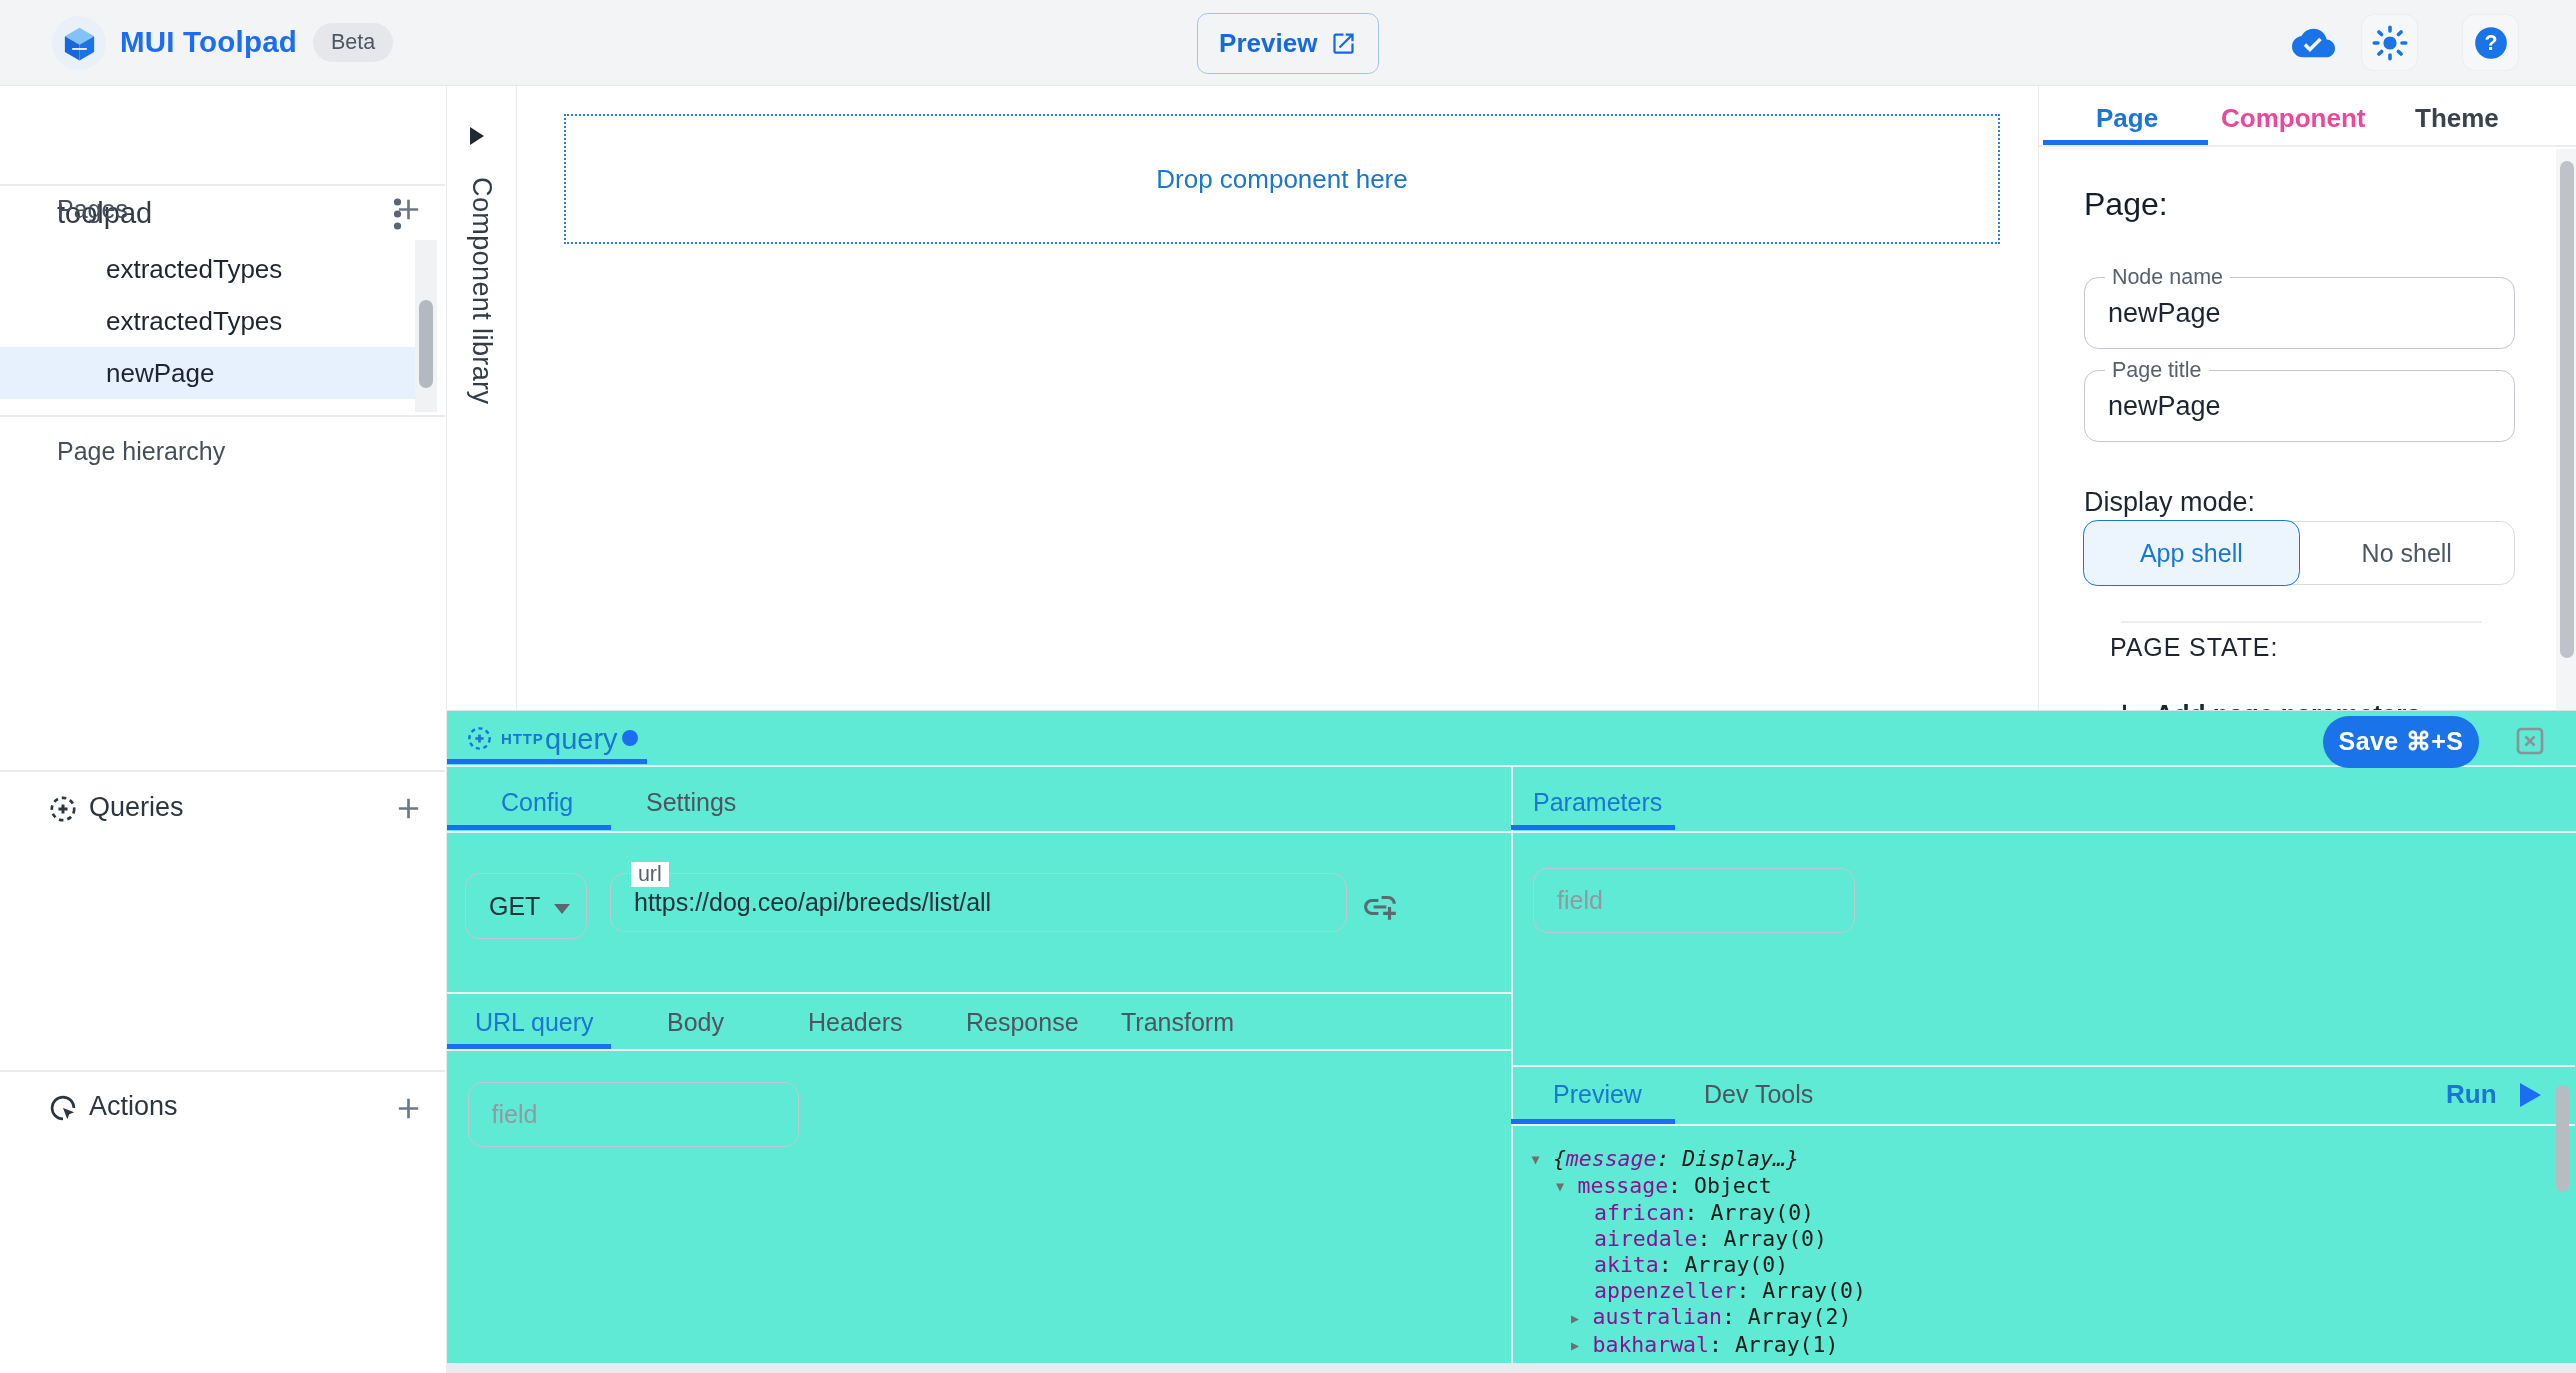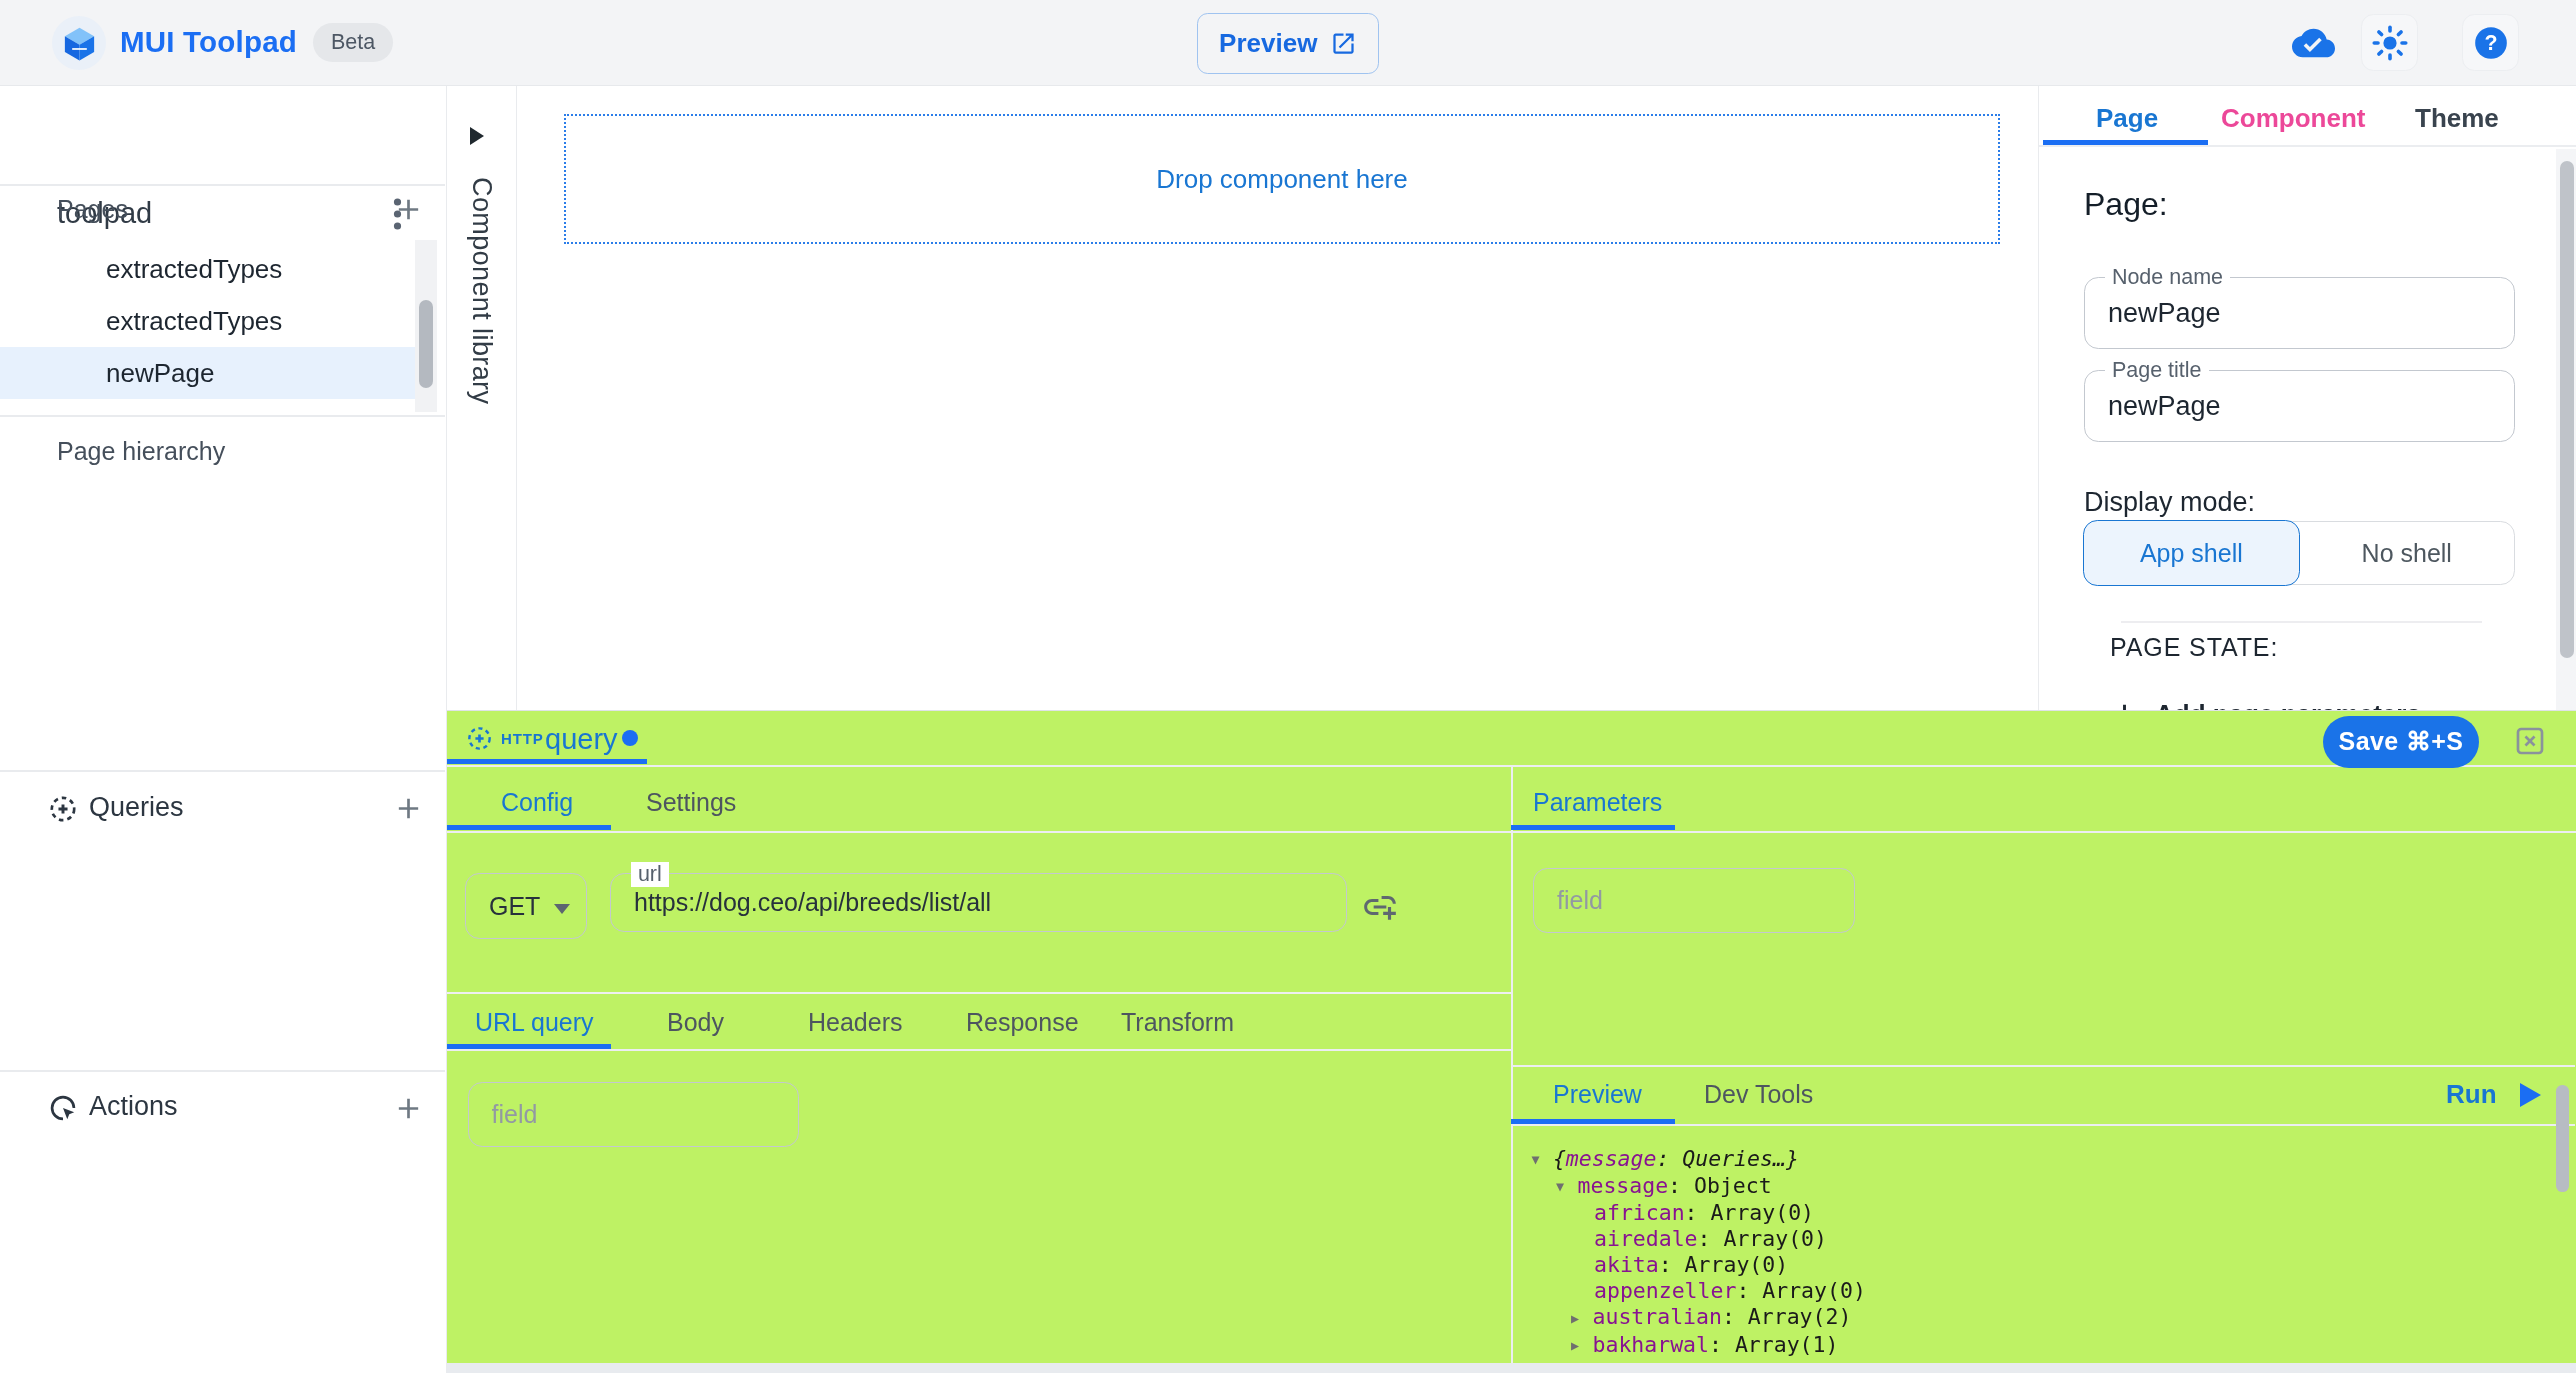--- a/index.html
+++ b/index.html
@@ -58,21 +58,21 @@
   .tg-btn { width:50%; display:flex; align-items:center; justify-content:center; font-size:25px; cursor:pointer; }
   .tg-btn.sel { background:#ecf4fd; border:1.8px solid #1976d2; border-radius:14.3px; margin:-1.8px 0 -1.8px -1.8px; width:calc(50% + 1.8px); color:#1976d2; font-weight:500; }
   .tg-btn.unsel { color:#4d575f; }
   .insp-divider { left:82px; top:535px; width:361px; height:1.8px; background:#ededf0; }
   .pagestate-label { left:45px; top:547px; font-size:25px; color:#1d2630; letter-spacing:0.9px;margin-left:26px; }
   .add-params { left:71px; top:601px; height:54px; display:flex; align-items:center; gap:16px; font-size:26px; font-weight:600; color:#1d2630; cursor:pointer; }
   .insp-scroll-track { left:517px; top:63px; width:21.5px; height:562px; background:#f4f5f7; }
   .insp-scroll-thumb { left:521px; top:75px; width:14.3px; height:497px; background:#bfc3c9; border-radius:7.2px; }
 
   
-  .qpanel { left:447px; top:710px; width:2129px; height:664px; background:#bef264; border-top:1.8px solid #dfe3e7; }
+  .qpanel { left:447px; top:710px; width:2129px; height:664px; background:#5eead4; border-top:1.8px solid #dfe3e7; }
   .qp-toprow-border { left:0; top:54px; width:2129px; height:1.8px; background:#eceef1; }
   .qtab { left:0; top:0; width:200px; height:54px; cursor:pointer; }
   .qtab-proto { position:absolute; left:54px; top:19px; font-size:15px; font-weight:700; letter-spacing:0.9px; color:#1976d2; }
   .qtab-name { position:absolute; left:98px; top:11.6px; font-size:29px; color:#1976d2; }
   .qtab-dot { position:absolute; left:175px; top:19px; width:16px; height:16px; border-radius:50%; background:#1b6ef3; }
   .qtab-underline { left:0; top:48px; width:200px; height:5.4px; background:#1b6ef3; }
   .save-btn { left:1876px; top:4.5px; width:156px; height:52px; border:none; border-radius:26px; background:#1a73e8; color:#fff; font-family:"Liberation Sans",sans-serif; font-size:25px; font-weight:600; letter-spacing:0.4px; cursor:pointer; }
   .close-btn { left:2066px; top:12.5px; width:34px; height:34px; display:flex; align-items:center; justify-content:center; cursor:pointer; }
   .row2-border { left:0; top:120px; width:2129px; height:1.8px; background:#eceef1; }
   .subtab { top:68px; height:47px; display:flex; align-items:center; font-size:25px; cursor:pointer; }
@@ -344,21 +344,21 @@
     <div class="abs restab active subtab" style="left:1106px; top:360px">Preview</div>
     <div class="abs restab idle subtab" style="left:1257px; top:360px">Dev Tools</div>
     <div class="abs preview-underline"></div>
     <div class="abs result-row-border"></div>
     <div class="abs run-btn">
       <span>Run</span>
       <span class="run-play"></span>
     </div>
 
     <div class="abs tree">
-      <div class="tree-line root ind0"><span class="arrow">▼</span><span class="open">{</span><span class="key">message</span><span class="rest">: Queries…}</span></div>
+      <div class="tree-line root ind0"><span class="arrow">▼</span><span class="open">{</span><span class="key">message</span><span class="rest">: Display…}</span></div>
       <div class="tree-line ind1"><span class="arrow">▼</span><span class="key">message</span><span class="rest">: Object</span></div>
       <div class="tree-line ind2"><span class="key">african</span><span class="rest">: Array(0)</span></div>
       <div class="tree-line ind2"><span class="key">airedale</span><span class="rest">: Array(0)</span></div>
       <div class="tree-line ind2"><span class="key">akita</span><span class="rest">: Array(0)</span></div>
       <div class="tree-line ind2"><span class="key">appenzeller</span><span class="rest">: Array(0)</span></div>
       <div class="tree-line ind2a"><span class="arrow">▶</span><span class="key">australian</span><span class="rest">: Array(2)</span></div>
       <div class="tree-line ind2a"><span class="arrow">▶</span><span class="key">bakharwal</span><span class="rest">: Array(1)</span></div>
     </div>
 
     <div class="abs result-scroll-thumb"></div>

